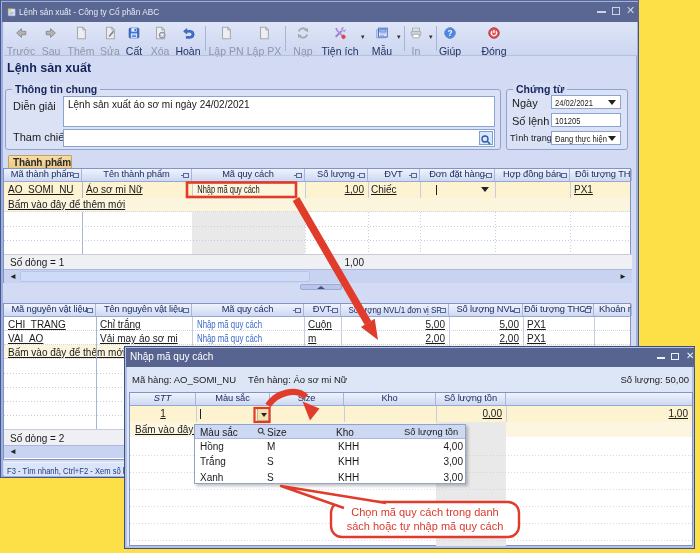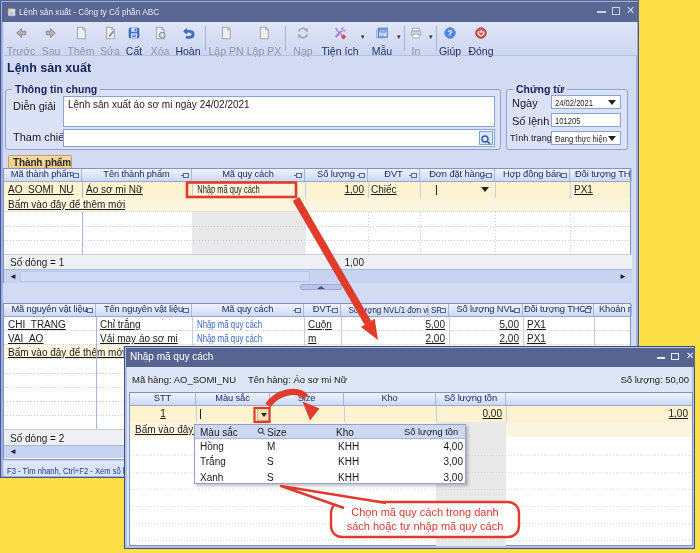--- a/index.html
+++ b/index.html
@@ -175,21 +175,21 @@
         </div>
         <div class="tbarr" style="left:425px;">▾</div>
         <div class="tbi" style="left:434px; top:3px; width:24px; height:30px;">
           <div style="position:absolute; left:50%; top:1px; transform:translateX(-50%);"><svg width="14" height="14" viewBox="0 0 16 16">
               <circle cx="8" cy="8" r="6" fill="#4a86e8" stroke="#2a5caa"></circle>
               <circle cx="8" cy="8" r="6" fill="none" stroke="#9cc0f4" stroke-width="1" opacity="0.6"></circle>
               <text x="8" y="11.5" text-anchor="middle" font-size="9.5" font-weight="bold" fill="#fff" font-family="Liberation Sans">?</text>
             </svg></div>
           <div class="tbl">Giúp</div>
         </div>
-        <div class="tbi" style="left:465px; top:3px; width:24px; height:30px;text-align:center;">
+        <div class="tbi" style="left:478px; top:3px; width:24px; height:30px;text-align:center;">
           <div style="position:absolute; left:50%; top:1px; transform:translateX(-50%);"><svg width="14" height="14" viewBox="0 0 16 16">
               <circle cx="8" cy="8" r="6" fill="#e05252" stroke="#b03030"></circle>
               <path d="M8 4.5 v3.5" stroke="#fff" stroke-width="1.6"></path>
               <path d="M5.8 6 a3 3 0 1 0 4.4 0" fill="none" stroke="#fff" stroke-width="1.4"></path>
             </svg></div>
           <div class="tbl">Đóng</div>
         </div>
         <div class="tbsep" style="left:201px;"></div>
         <div class="tbsep" style="left:281px;"></div>
         <div class="tbsep" style="left:400px;"></div>
@@ -351,21 +351,21 @@
     <div class="abs" style="left:4px; top:2.5px; font-size:10px;">Nhập mã quy cách</div>
     <div class="abs" style="left:531px; top:9px; width:8px; height:1.5px; background:#eef1f8;"></div>
     <div class="abs" style="left:545px; top:4.5px; width:7.5px; height:7.5px; border:1.2px solid #eef1f8;"></div>
     <div class="abs" style="left:560px; top:2px; color:#eef1f8; font-size:10px;">✕</div>
   </div>
   <div class="abs" style="left:7px; top:27px; font-size:9.5px; color:#1a1a1a; white-space:nowrap;">Mã hàng: AO_SOMI_NU</div>
   <div class="abs" style="left:123px; top:27px; font-size:9.5px; color:#1a1a1a; white-space:nowrap;">Tên hàng: Áo sơ mi Nữ</div>
   <div class="abs" style="left:464px; top:27px; width:100px; text-align:right; font-size:9.5px; color:#1a1a1a; white-space:nowrap;">Số lượng: 50,00</div>
   <div class="grid" id="grid3" style="left:4px; top:45px; width:564px; height:154px;">
         <div class="ghead" style="height:13px;">
-          <div class="gh" style="left:0px; width:66px;"><span style="top:0px; position:relative;">STT</span></div>
+          <div class="gh" style="left:0px; width:66px;font-style:italic;"><span style="top:0px; position:relative;">STT</span></div>
           <div class="gh" style="left:66px; width:74px;"><span style="top:0px; position:relative;">Màu sắc</span></div>
           <div class="gh" style="left:140px; width:74px;"><span style="top:0px; position:relative;">Size</span></div>
           <div class="gh" style="left:214px; width:92px;"><span style="top:0px; position:relative;">Kho</span></div>
           <div class="gh" style="left:306px; width:70px;"><span style="top:0px; position:relative;">Số lượng tồn</span></div>
         </div>
         <div class="grow" style="top:13px; height:16px; background:#fdf3d0;">
           <div class="gc" style="left:0; width:66px; text-align:center;">1</div>
           <div style="position:absolute; left:70px; top:3px; width:1px; height:10px; background:#222;"></div>
           <div style="position:absolute; left:127px; top:1.5px; width:13px; height:13px; background:#f3e3b3; border:1px solid #c8b684;">
             <div style="width:0;height:0;margin:4px auto;border-left:3.5px solid transparent;border-right:3.5px solid transparent;border-top:4px solid #222;"></div>

